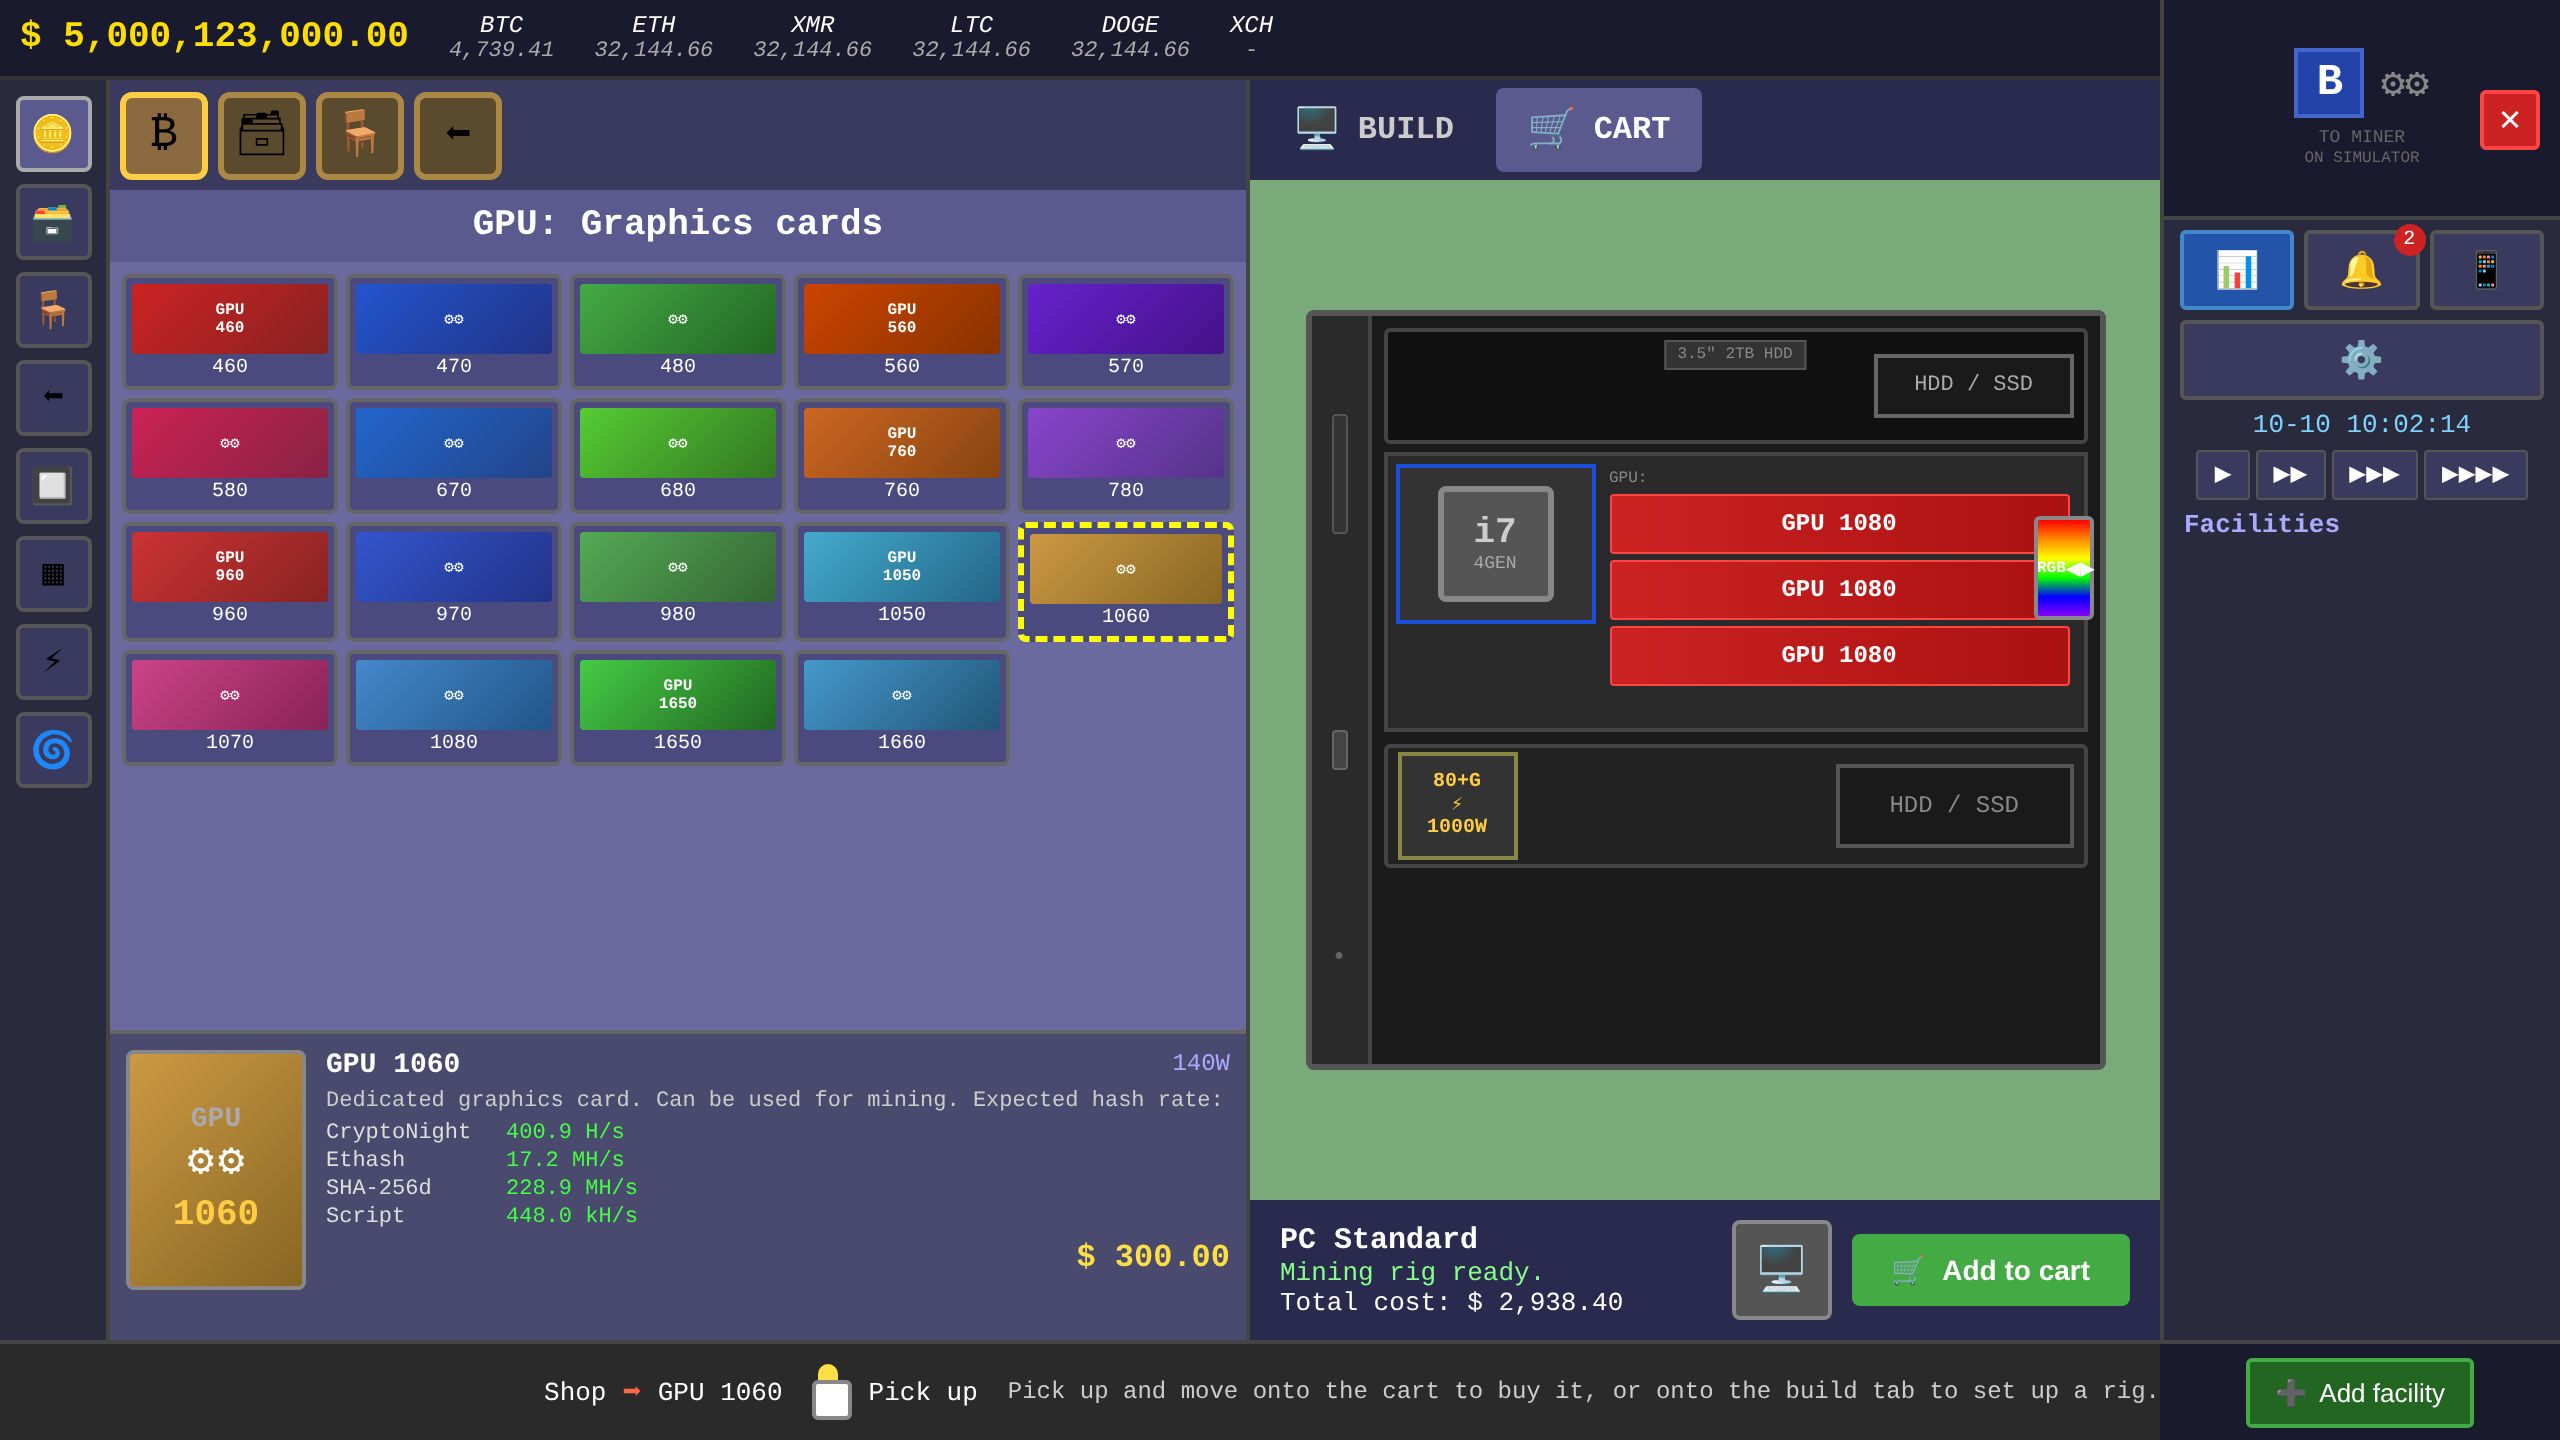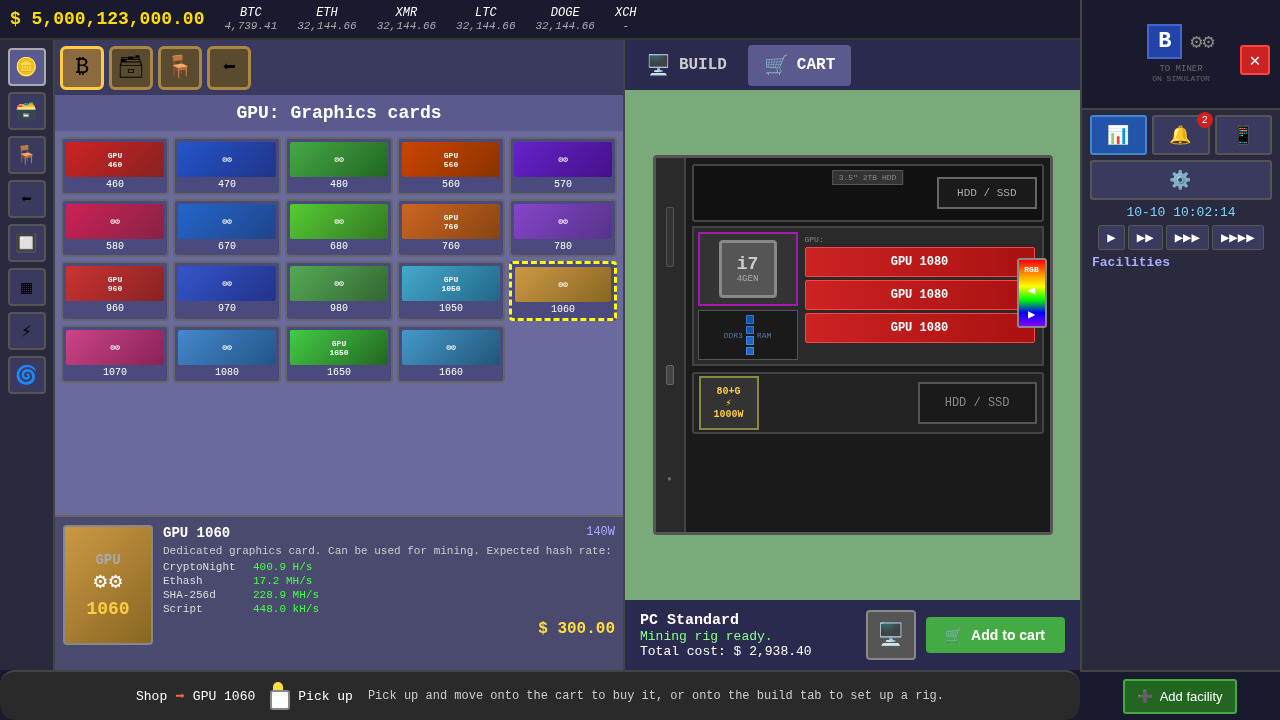--- a/index.html
+++ b/index.html
@@ -326,23 +326,22 @@
     .bottom-bar {
       position: absolute;
       bottom: 0;
       left: 0;
       right: 200px;
       height: 50px;
       background: #2a2a2a;
       border-top: 2px solid #444;
       display: flex;
       align-items: center;
-      justify-content: center;
+      justify-content: flex-end;
       gap: 15px;
-      border-radius: 15px;
     }
     .breadcrumb {
       color: #fff;
       font-size: 13px;
       display: flex;
       align-items: center;
       gap: 8px;
     }
     .breadcrumb-arrow { color: #ff6644; font-size: 16px; }
     .pickup-area {
@@ -732,52 +731,42 @@
         <div class="pc-main">
 
           <div style="position:relative; background:#111; border:2px solid #444; border-radius:3px; height:58px; display:flex; align-items:center; justify-content:flex-end; padding:5px;">
             <div style="position:absolute; top:4px; left:50%; transform:translateX(-50%); background:#333; color:#888; font-size:8px; padding:2px 6px; border:1px solid #555;">3.5" 2TB HDD</div>
             <div style="background:#1a1a1a; border:2px solid #666; padding:8px 18px; color:#aaa; font-size:11px;">HDD / SSD</div>
           </div>
 
           <div style="display:flex; gap:4px; height:140px; background:#2a2a2a; border:2px solid #444; padding:4px; position:relative;">
 
             <div style="display:flex; flex-direction:column; gap:4px; width:100px;">
-              <div style="background:#333; border:2px solid #a21caf; display:flex; align-items:center; justify-content:center; height:80px;">
+              <div style="background:#333; border:2px solid #1d4ed8; display:flex; align-items:center; justify-content:center; height:80px;">
                 <div style="width:58px; height:58px; background:#555; border:3px solid #888; border-radius:4px; display:flex; flex-direction:column; align-items:center; justify-content:center; color:#ccc;">
                   <div style="font-size:18px; font-weight:bold;">i7</div>
                   <div style="font-size:9px; color:#aaa;">4GEN</div>
                 </div>
-              </div>
-              <div style="background:#1a1a1a; border:1px solid #555; display:flex; flex-direction:row; align-items:center; justify-content:center; gap:3px; padding:4px; height:50px;">
-                <div style="font-size:8px; color:#557799;">DDR3</div>
-                <div style="display:flex; flex-direction:column; gap:2px; height:40px;">
-                  <div style="width:8px; flex:1; background:#1155aa; border:1px solid #3377cc;"></div>
-                  <div style="width:8px; flex:1; background:#1155aa; border:1px solid #3377cc;"></div>
-                  <div style="width:8px; flex:1; background:#2266bb; border:1px solid #4488dd;"></div>
-                  <div style="width:8px; flex:1; background:#2266bb; border:1px solid #4488dd;"></div>
-                </div>
-                <div style="font-size:8px; color:#557799;">RAM</div>
               </div>
             </div>
 
             <div style="flex:1; display:flex; flex-direction:column; gap:3px; padding:3px;">
               <div style="color:#888; font-size:8px;">GPU:</div>
               <div class="gpu-slot">
                 <span>GPU 1080</span>
               </div>
               <div class="gpu-slot">
                 <span>GPU 1080</span>
               </div>
               <div class="gpu-slot">
                 <span>GPU 1080</span>
               </div>
             </div>
 
-            <div style="position:absolute; right:-5px; top:30px; width:30px; height:70px; background:linear-gradient(180deg,#ff0000,#ff8800,#ffff00,#00ff00,#0000ff,#8800ff); border:2px solid #888; border-radius:3px; display:flex; flex-direction:column; align-items:center; justify-content:space-around;">
+            <div style="position:absolute; right:-5px; top:30px; width:30px; height:52px; background:linear-gradient(180deg,#ff0000,#ff8800,#ffff00,#00ff00,#0000ff,#8800ff); border:2px solid #888; border-radius:3px; display:flex; flex-direction:row; align-items:center; justify-content:space-around;">
               <div style="color:#fff; font-size:8px; font-weight:bold;">RGB</div>
               <div style="color:#fff; font-size:12px;">◀</div>
               <div style="color:#fff; font-size:12px;">▶</div>
             </div>
           </div>
 
           <div style="background:#222; border:2px solid #444; border-radius:3px; height:62px; display:flex; align-items:center; justify-content:space-between; padding:5px; margin-top:2px;">
             <div style="background:#333; border:2px solid #888844; padding:8px; text-align:center; color:#ffcc44; font-size:10px; font-weight:bold; min-width:60px;">
               80+G<br>⚡<br>1000W
             </div>

